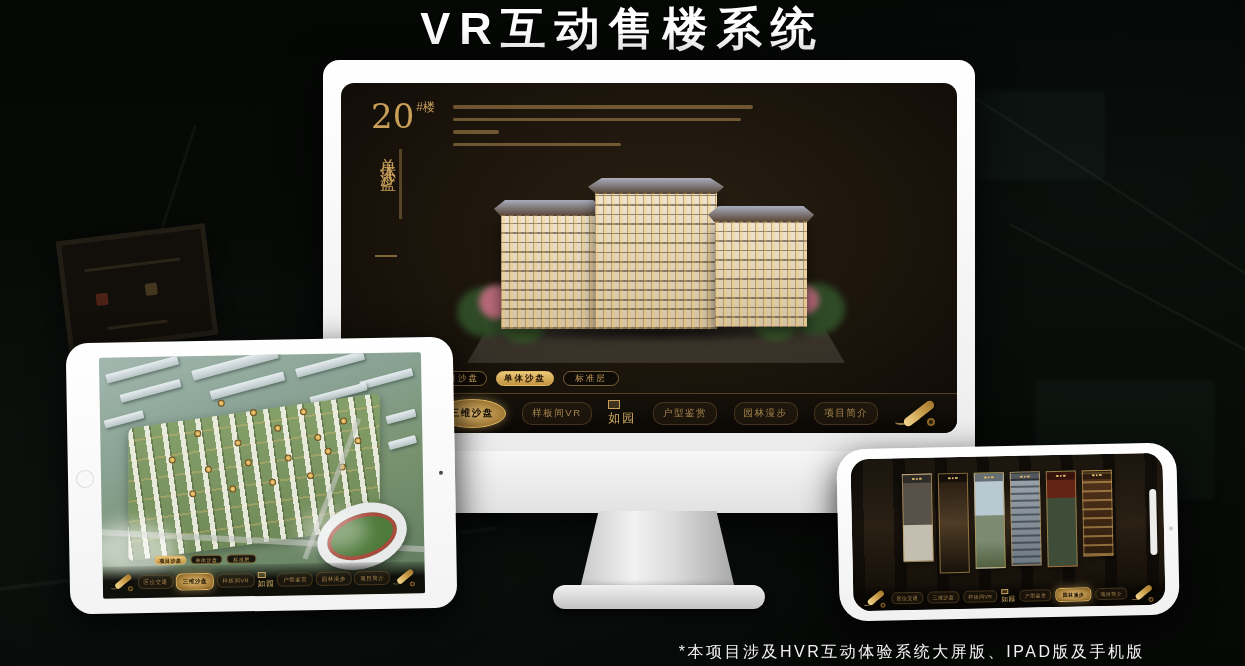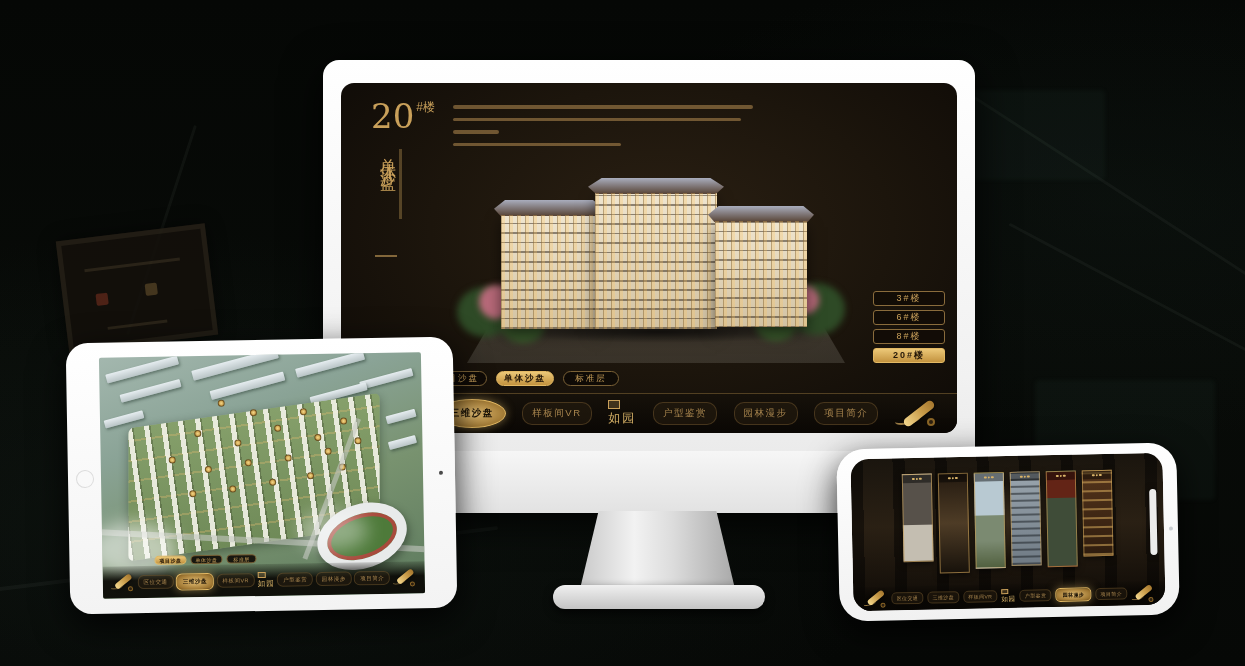--- a/index.html
+++ b/index.html
@@ -257,20 +257,21 @@
   <div class="bg-line" style="left:160px; top:120px; width:3px; height:220px; transform:rotate(18deg);"></div>
   <div class="bg-patch" style="right:30px; top:380px; width:180px; height:120px;"></div>
   <div class="bg-patch" style="right:140px; top:90px; width:140px; height:90px;"></div>
   <div class="bg-cert">
     <div class="line"></div>
     <div class="seal"></div>
     <div class="seal seal2"></div>
     <div class="line line2"></div>
   </div>
 
+  <div class="page-title">VR互动售楼系统</div>
 
   <div class="monitor-frame">
     <div class="chin-shade"></div>
 
     <div class="monitor-screen">
 
       <div class="block-title">
         <span class="num">20</span><span class="suffix">#楼</span>
       </div>
       <div class="block-sub-en"></div>
@@ -297,26 +298,20 @@
             <div class="roof"></div>
           </div>
         <div class="tower t2">
             <div class="roof"></div>
           </div>
         <div class="tower t3">
             <div class="roof"></div>
           </div>
       </div>
 
-      <div class="floor-buttons">
-        <div class="fbtn">3#楼</div>
-        <div class="fbtn">6#楼</div>
-        <div class="fbtn">8#楼</div>
-        <div class="fbtn active">20#楼</div>
-      </div>
 
       <div class="view-tabs">
         <div class="vtab">项目沙盘</div>
         <div class="vtab active">单体沙盘</div>
         <div class="vtab">标准层</div>
       </div>
 
       <div class="navbar">
         <div class="nav-item">区位交通</div>
         <div class="nav-item active">三维沙盘</div>
@@ -486,13 +481,14 @@
         <div class="nav-item">项目简介</div>
         <div class="scroll-icon small">
           <div class="swirl"></div>
           <div class="bar"></div>
           <div class="cap"></div>
         </div>
       </div>
     </div>
   </div>
 
+  <div class="footnote">*本项目涉及HVR互动体验系统大屏版、IPAD版及手机版</div>
 </div>
 
 </body></html>

